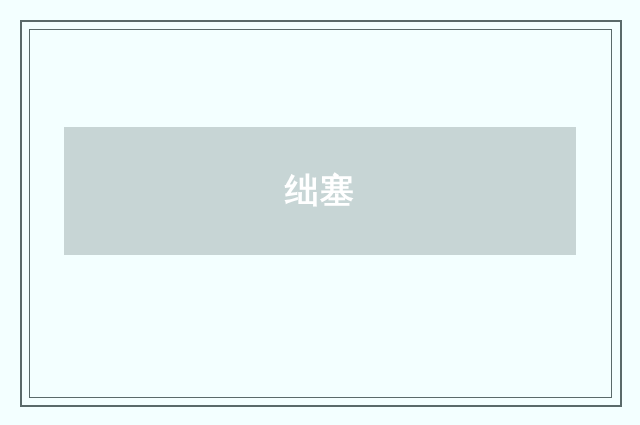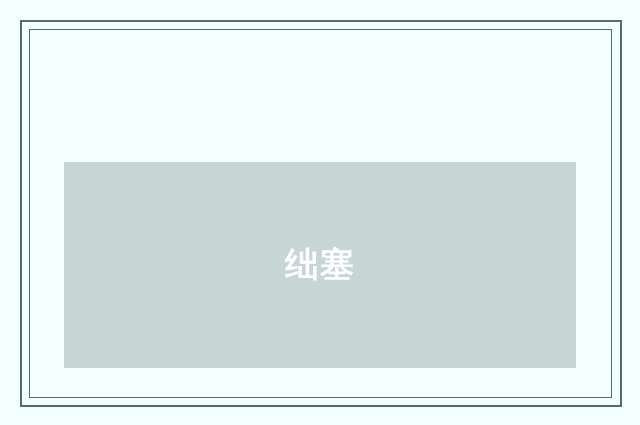--- a/index.html
+++ b/index.html
@@ -18,23 +18,23 @@
     }
     .inner-frame {
       position: absolute;
       left: 29px; top: 29px;
       width: 581px; height: 367px;
       border: 1px solid #5a6a6a;
     }
     .placeholder {
       position: absolute;
       left: 64px; top: 127px;
-      width: 512px; height: 206px;
+      width: 512px; height: 128px;
       background: #c7d5d5;
-      display: flex; align-items: center; justify-content: center; margin-top: 35px;
+      display: flex; align-items: center; justify-content: center;
     }
     .placeholder-label {
       color: #ffffff;
       font-size: 34px;
       font-weight: bold;
       letter-spacing: 1px;
     }
   </style>
 </head>
 <body>

